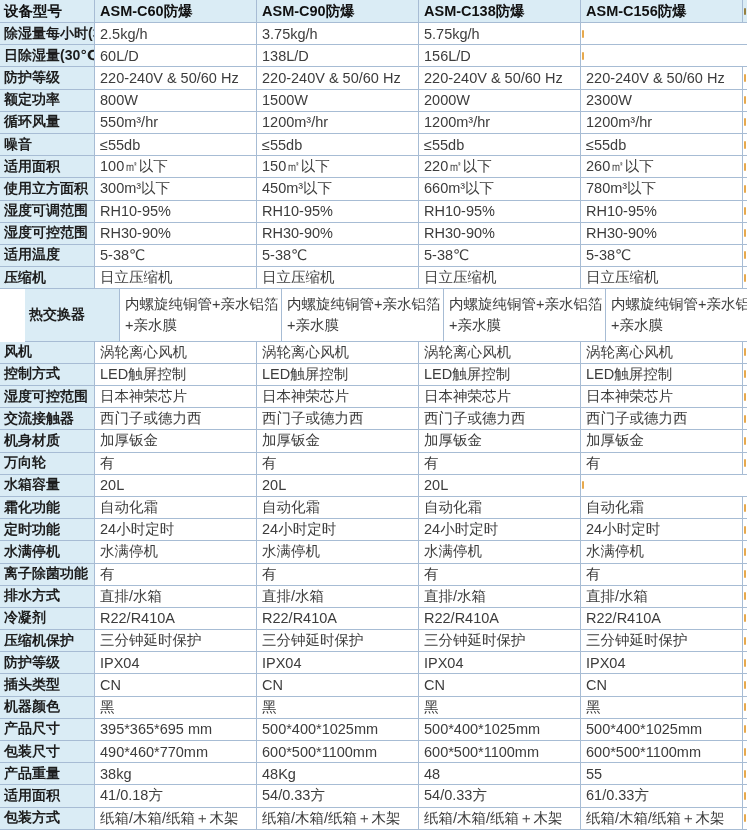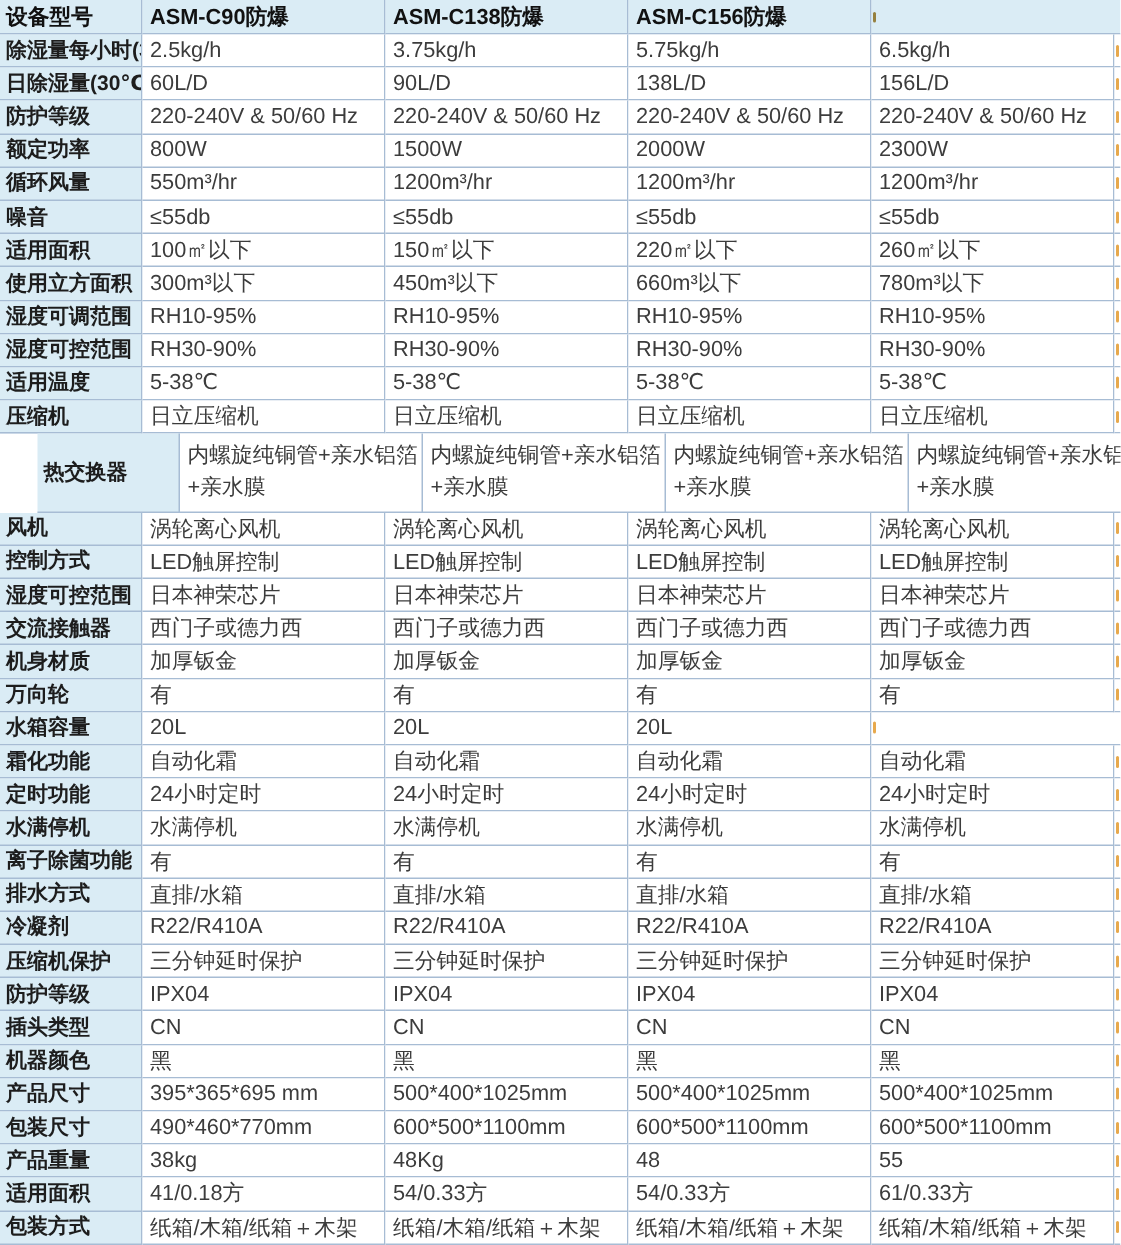--- a/index.html
+++ b/index.html
@@ -45,42 +45,41 @@
     margin-left:1px;opacity:.85;
   }
   .header .mark{background:#8a6d1f;height:7px;}
 </style>
 </head>
 <body>
 
 <div id="spec-table">
   <div class="row header">
     <div class="cell label-cell">设备型号</div>
+    <div class="cell value-cell">ASM-C60防爆</div>
     <div class="cell value-cell">ASM-C90防爆</div>
     <div class="cell value-cell">ASM-C138防爆</div>
     <div class="cell value-cell">ASM-C156防爆</div>
     <div class="cell sliver-cell">
         <i class="mark"></i>
       </div>
   </div>
   <div id="rows-container">
       <div class="row r">
         <div class="cell label-cell">除湿量每小时(30</div>
         <div class="cell value-cell">2.5kg/h</div>
         <div class="cell value-cell">3.75kg/h</div>
         <div class="cell value-cell">5.75kg/h</div>
-        <div class="cell value-cell">6.5kg/h</div>
         <div class="cell sliver-cell">
           <i class="mark"></i>
         </div>
       </div>
       <div class="row r">
         <div class="cell label-cell">日除湿量(30℃，</div>
         <div class="cell value-cell">60L/D</div>
-        <div class="cell value-cell">90L/D</div>
         <div class="cell value-cell">138L/D</div>
         <div class="cell value-cell">156L/D</div>
         <div class="cell sliver-cell">
           <i class="mark"></i>
         </div>
       </div>
       <div class="row r">
         <div class="cell label-cell">防护等级</div>
         <div class="cell value-cell">220-240V &amp; 50/60 Hz</div>
         <div class="cell value-cell">220-240V &amp; 50/60 Hz</div>

